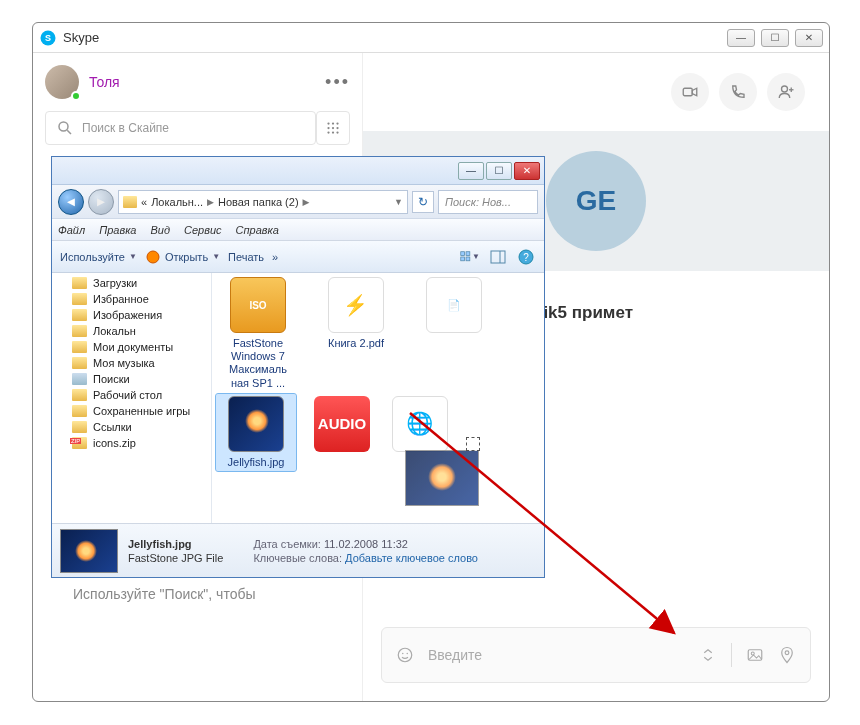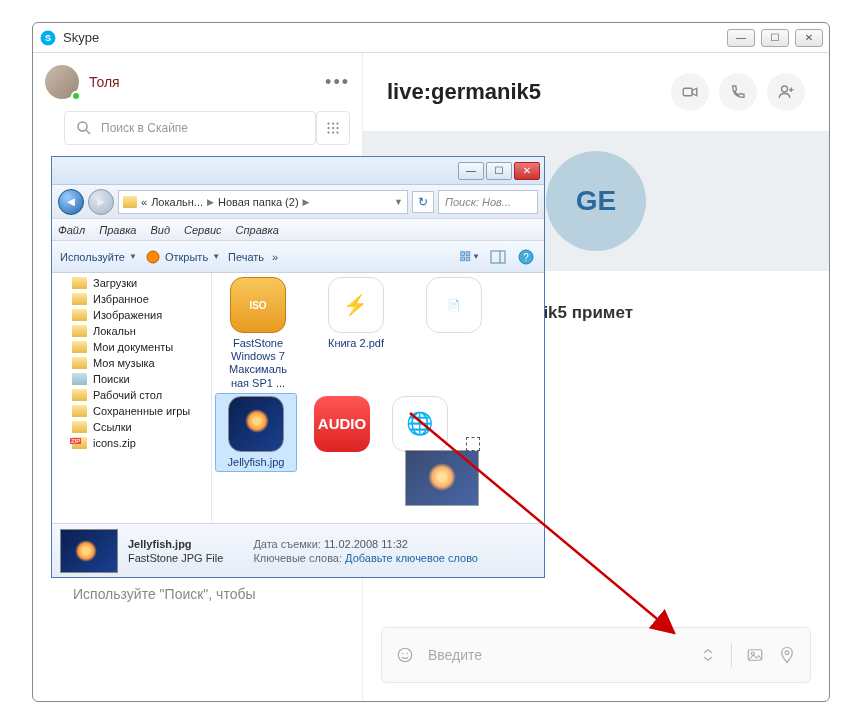--- a/index.html
+++ b/index.html
@@ -11,23 +11,23 @@
 .skype-titlebar .title { display: flex; align-items: center; gap: 6px; font-size: 13px; color: #333; }
 .skype-titlebar .ctl { margin-left: auto; display: flex; gap: 6px; }
 .win-btn { width: 28px; height: 18px; border: 1px solid #aaa; border-radius: 3px; background: linear-gradient(#fafafa,#e6e6e6); display: flex; align-items: center; justify-content: center; font-size: 10px; color: #555; }
 .skype-body { display: flex; height: calc(100% - 30px); }
 
 
 .skype-left { width: 330px; border-right: 1px solid #eee; padding: 12px; }
 .profile-row { display: flex; align-items: center; gap: 10px; margin-bottom: 12px; }
 .avatar { width: 34px; height: 34px; border-radius: 50%; background: linear-gradient(135deg,#cba,#987); position: relative; }
 .avatar .dot { width: 10px; height: 10px; background: #3c3; border: 2px solid #fff; border-radius: 50%; position: absolute; bottom: -2px; right: -2px; }
-.profile-name { font-size: 14px; color: #7f1d1d; }
+.profile-name { font-size: 14px; color: #a21caf; }
 .profile-more { margin-left: auto; font-size: 18px; color: #777; letter-spacing: 2px; }
-.search-row { display: flex; gap: 0; margin-left: 19px; }
+.search-row { display: flex; gap: 0; }
 .search-box { flex: 1; height: 34px; border: 1px solid #e4e4e4; border-radius: 4px; display: flex; align-items: center; padding: 0 10px; color: #999; gap: 8px; }
 .dial-btn { width: 34px; height: 34px; border: 1px solid #e4e4e4; border-radius: 4px; display: flex; align-items: center; justify-content: center; color: #777; }
 .hint { margin-top: 440px; color: #888; font-size: 14px; padding-left: 28px; line-height: 1.4; }
 
 
 .skype-right { flex: 1; display: flex; flex-direction: column; }
 .chat-header { display: flex; align-items: center; padding: 20px 24px; gap: 10px; }
 .chat-title { font-size: 22px; font-weight: 600; color: #222; }
 .chat-actions { margin-left: auto; display: flex; gap: 10px; }
 .round-icon { width: 38px; height: 38px; border-radius: 50%; background: #f4f4f4; display: flex; align-items: center; justify-content: center; color: #888; }
@@ -68,21 +68,21 @@
 .tree { width: 160px; border-right: 1px solid #e2e8f0; overflow: hidden; padding: 2px 0; font-size: 11px; color: #222; }
 .tree-item { display: flex; align-items: center; gap: 6px; padding: 2px 4px 2px 20px; white-space: nowrap; }
 .tree-item .fic { width: 15px; height: 12px; background: linear-gradient(#ffe79a,#e8b84a); border-radius: 1px; flex-shrink: 0; }
 .tree-item .fic.zip { background: linear-gradient(#ffe79a,#e8b84a); position: relative; }
 .tree-item .fic.zip::after { content: "ZIP"; position: absolute; left: -2px; top: 1px; font-size: 6px; background: #e44; color: #fff; padding: 0 1px; }
 .tree-item .fic.search { background: linear-gradient(#cde,#9bc); }
 
 .files { flex: 1; padding: 4px 6px; overflow: hidden; position: relative; }
 .file-grid { display: flex; flex-wrap: wrap; gap: 6px 18px; }
 .file { width: 80px; text-align: center; font-size: 11px; color: #1a3a7a; }
-.file .thumb { width: 56px; height: 56px; margin: 0 auto 4px; display: flex; align-items: center; justify-content: center; border-radius: 13px; }
+.file .thumb { width: 56px; height: 56px; margin: 0 auto 4px; display: flex; align-items: center; justify-content: center; border-radius: 6px; }
 .file .thumb.iso { background: linear-gradient(#f8c65a,#e89a20); color: #fff; font-weight: bold; font-size: 10px; border: 1px solid #c87a10; }
 .file .thumb.pdf { background: #fff; border: 1px solid #ddd; color: #c33; font-size: 20px; }
 .file .thumb.txt { background: #fff; border: 1px solid #ddd; color: #888; }
 .file .thumb.audio { background: linear-gradient(#f55,#d22); color: #fff; font-weight: bold; font-size: 15px; }
 .file .thumb.globe { background: #fff; border: 1px solid #ddd; color: #2a6aa0; font-size: 22px; }
 .file .thumb.jelly { background: linear-gradient(135deg,#0a2050,#1a4090); position: relative; border: 1px solid #888; }
 .file .thumb.jelly::after { content: ""; position: absolute; width: 24px; height: 24px; left: 16px; top: 12px; background: radial-gradient(circle,#ffd980 20%,#ff9a40 50%,transparent 70%); border-radius: 50%; }
 .file.selected { background: #cde6ff; outline: 1px solid #7ab8ef; border-radius: 2px; padding: 2px; margin: -2px; }
 .file .name { word-break: break-word; line-height: 1.2; }
 
@@ -155,21 +155,20 @@
               </g>
             </svg>
         </div>
       </div>
       <div class="hint">
         <span>Используйте "Поиск", чтобы</span><br>
       </div>
     </div>
     <div class="skype-right">
       <div class="chat-header">
-        <div class="chat-title">live:germanik5</div>
         <div class="chat-actions">
           <div class="round-icon">
               <svg class="ic" viewBox="0 0 24 24">
                 <rect x="3" y="7" width="12" height="10" rx="2" fill="none" stroke="#888" stroke-width="1.8"></rect>
                 <path d="M15 10 L21 7 V17 L15 14 Z" fill="none" stroke="#888" stroke-width="1.8"></path>
               </svg>
             </div>
           <div class="round-icon">
               <svg class="ic" viewBox="0 0 24 24">
                 <path d="M5 4 C5 14 10 19 20 19 L20 15 L15 14 L13 16 C10 15 9 14 8 11 L10 9 L9 4 Z" fill="none" stroke="#888" stroke-width="1.8"></path>

